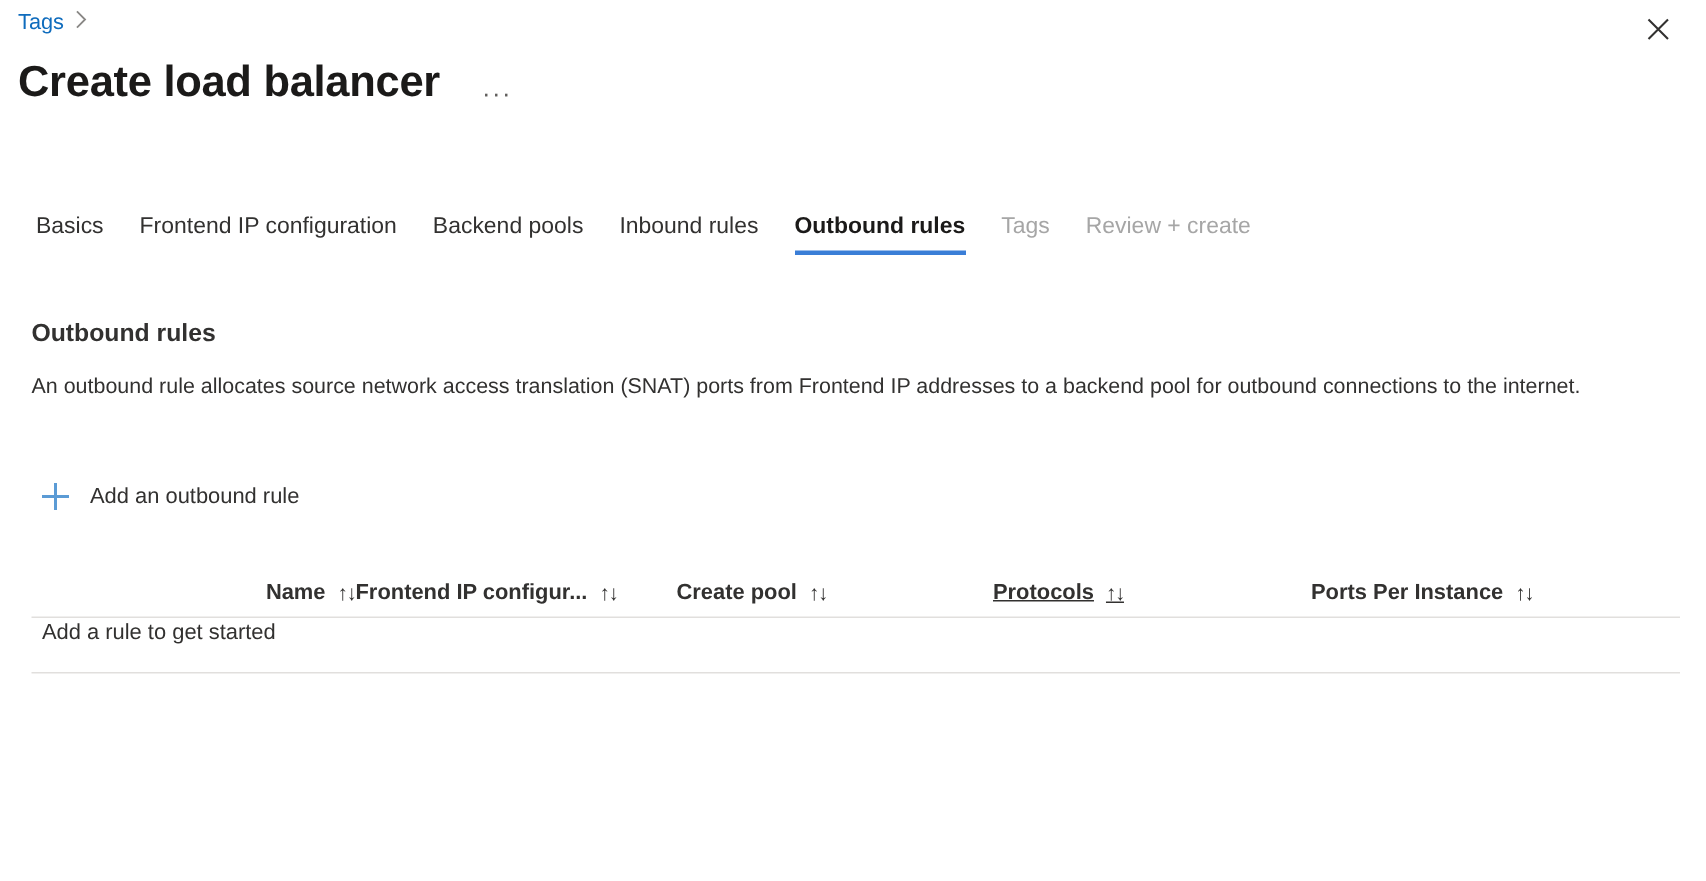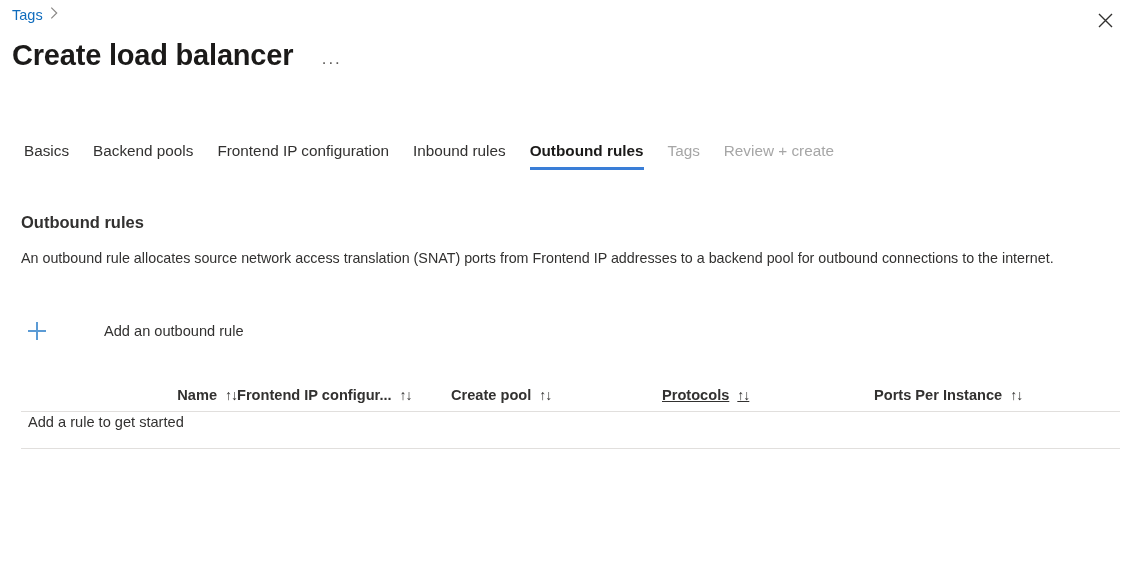--- a/index.html
+++ b/index.html
@@ -167,21 +167,20 @@
   .plus-icon::before {
     left: 0; right: 0; top: 8px; height: 2px;
   }
   .plus-icon::after {
     top: 0; bottom: 0; left: 8px; width: 2px;
   }
   .add-link-label {
     font-size: 14.6px;
     line-height: 20px;
     color: #323130;
-    margin-left: 44px;
   }
 
   
   .rules-table {
     position: absolute;
     left: 21px;
     top: 378px;
     width: 1099px;
   }
   .table-header {
@@ -250,25 +249,25 @@
     </svg>
   </span>
 </div>
 
 <div class="tabs">
   <div class="tab">
     <span>Basics</span>
     
   </div>
   <div class="tab">
+    <span>Frontend IP configuration</span>
+    
+  </div>
+  <div class="tab">
     <span>Backend pools</span>
-    
-  </div>
-  <div class="tab">
-    <span>Frontend IP configuration</span>
     
   </div>
   <div class="tab">
     <span>Inbound rules</span>
     
   </div>
   <div class="tab active">
     <span>Outbound rules</span>
     <span class="tab-underline"></span>
   </div>

